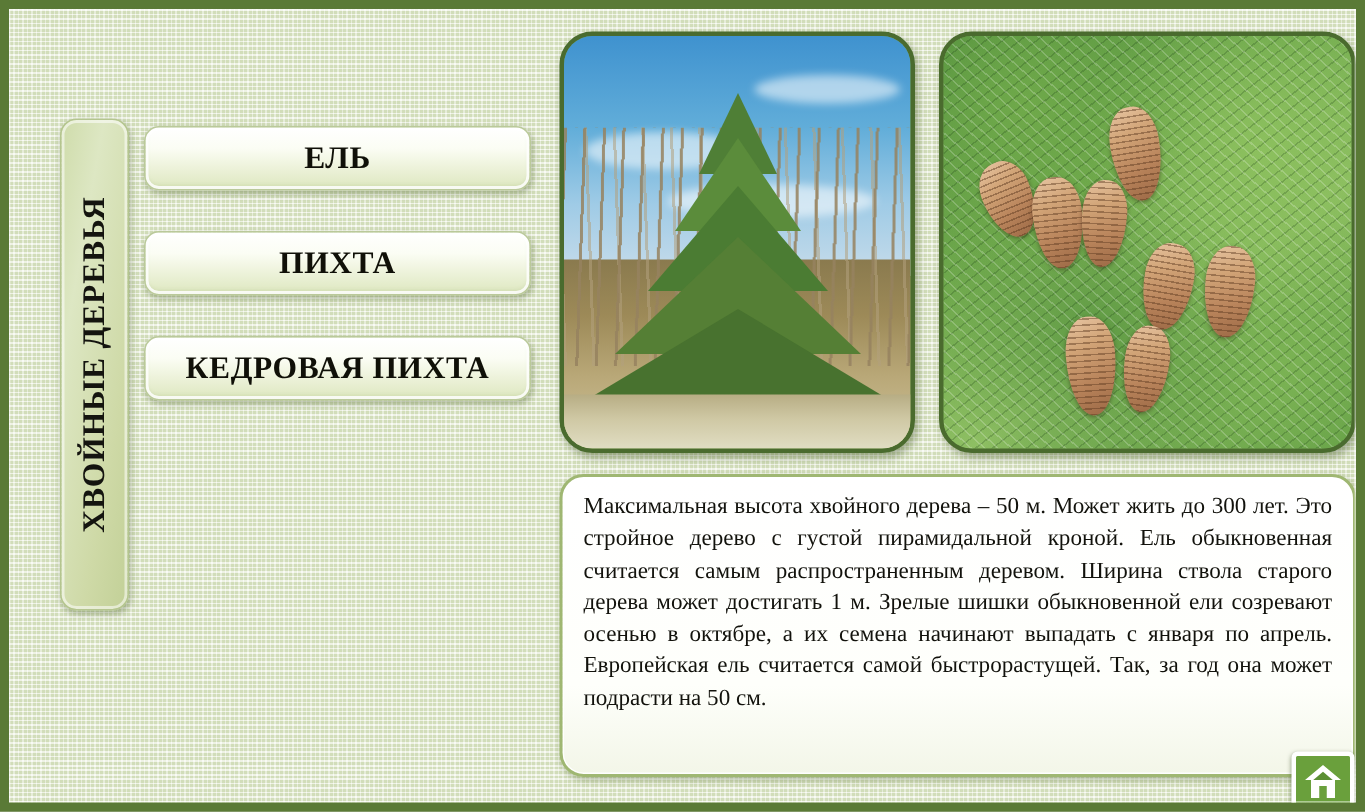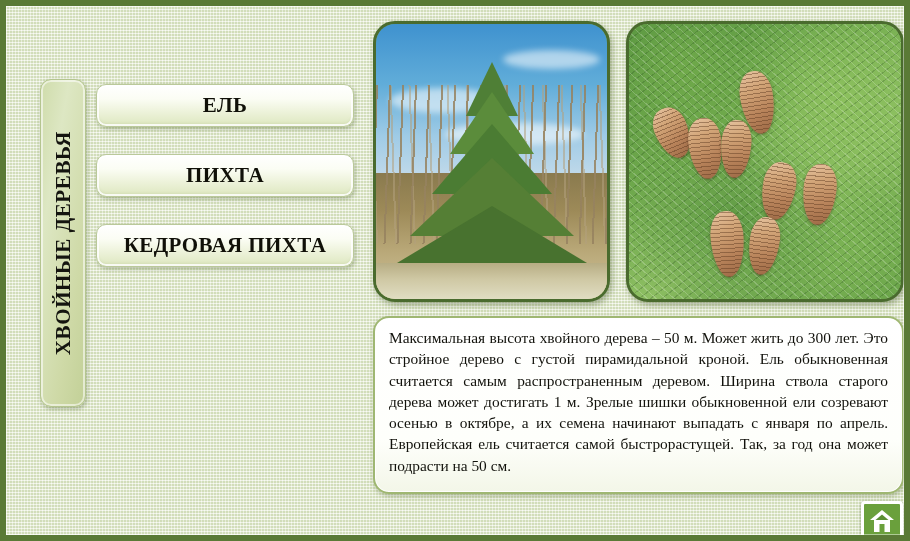--- a/index.html
+++ b/index.html
@@ -176,21 +176,21 @@
     position:absolute; inset:0; border-radius:inherit;
     background: repeating-linear-gradient(0deg, rgba(90,55,30,0.45) 0px, rgba(90,55,30,0.45) 1px, rgba(0,0,0,0) 1px, rgba(0,0,0,0) 4px);
   }
 
   
   #text-panel {
     position: absolute;
     left: 367px;
     top: 310px;
     width: 531px;
-    height: 178px;
+    height: 202px;
     box-sizing: border-box;
     border-radius: 16px;
     background: linear-gradient(180deg,#ffffff 0%, #fefffb 70%, #f3f6e8 100%);
     border: 2px solid #9fb772;
     box-shadow:
       inset 0 0 0 1px rgba(255,255,255,0.9),
       1px 2px 5px rgba(85,105,55,0.40);
     padding: 9px 14px 8px 14px;
     overflow: hidden;
   }

